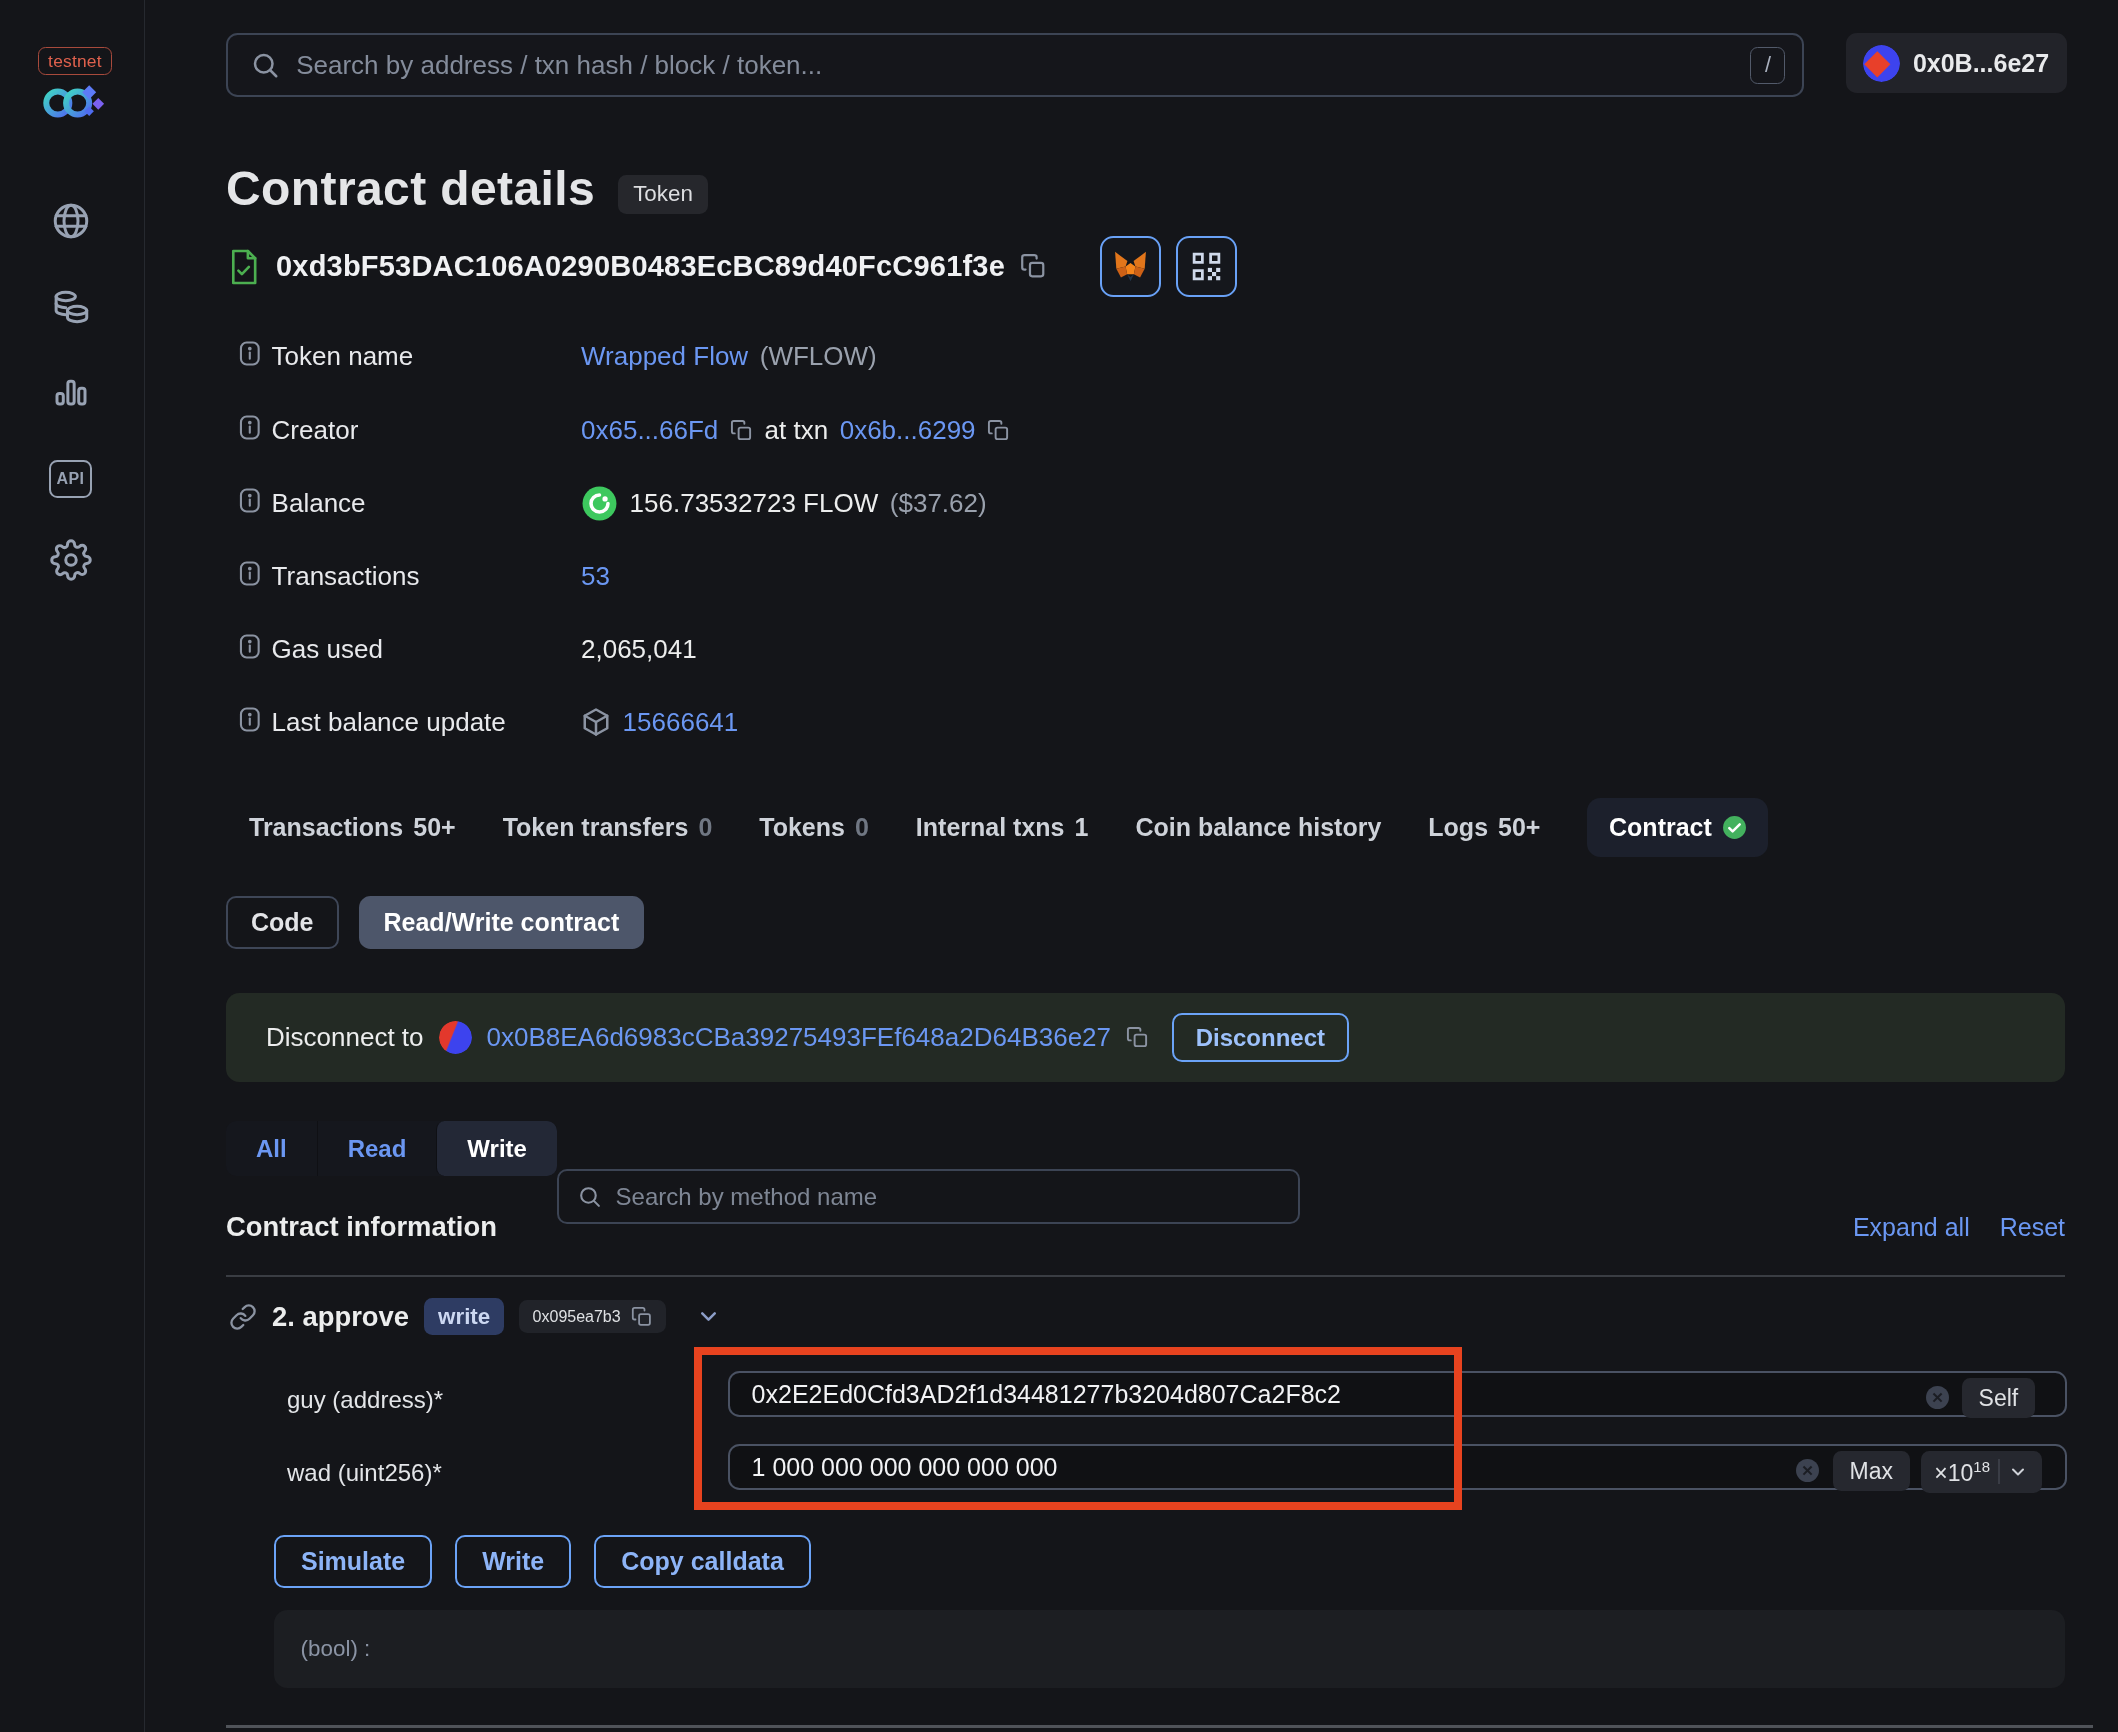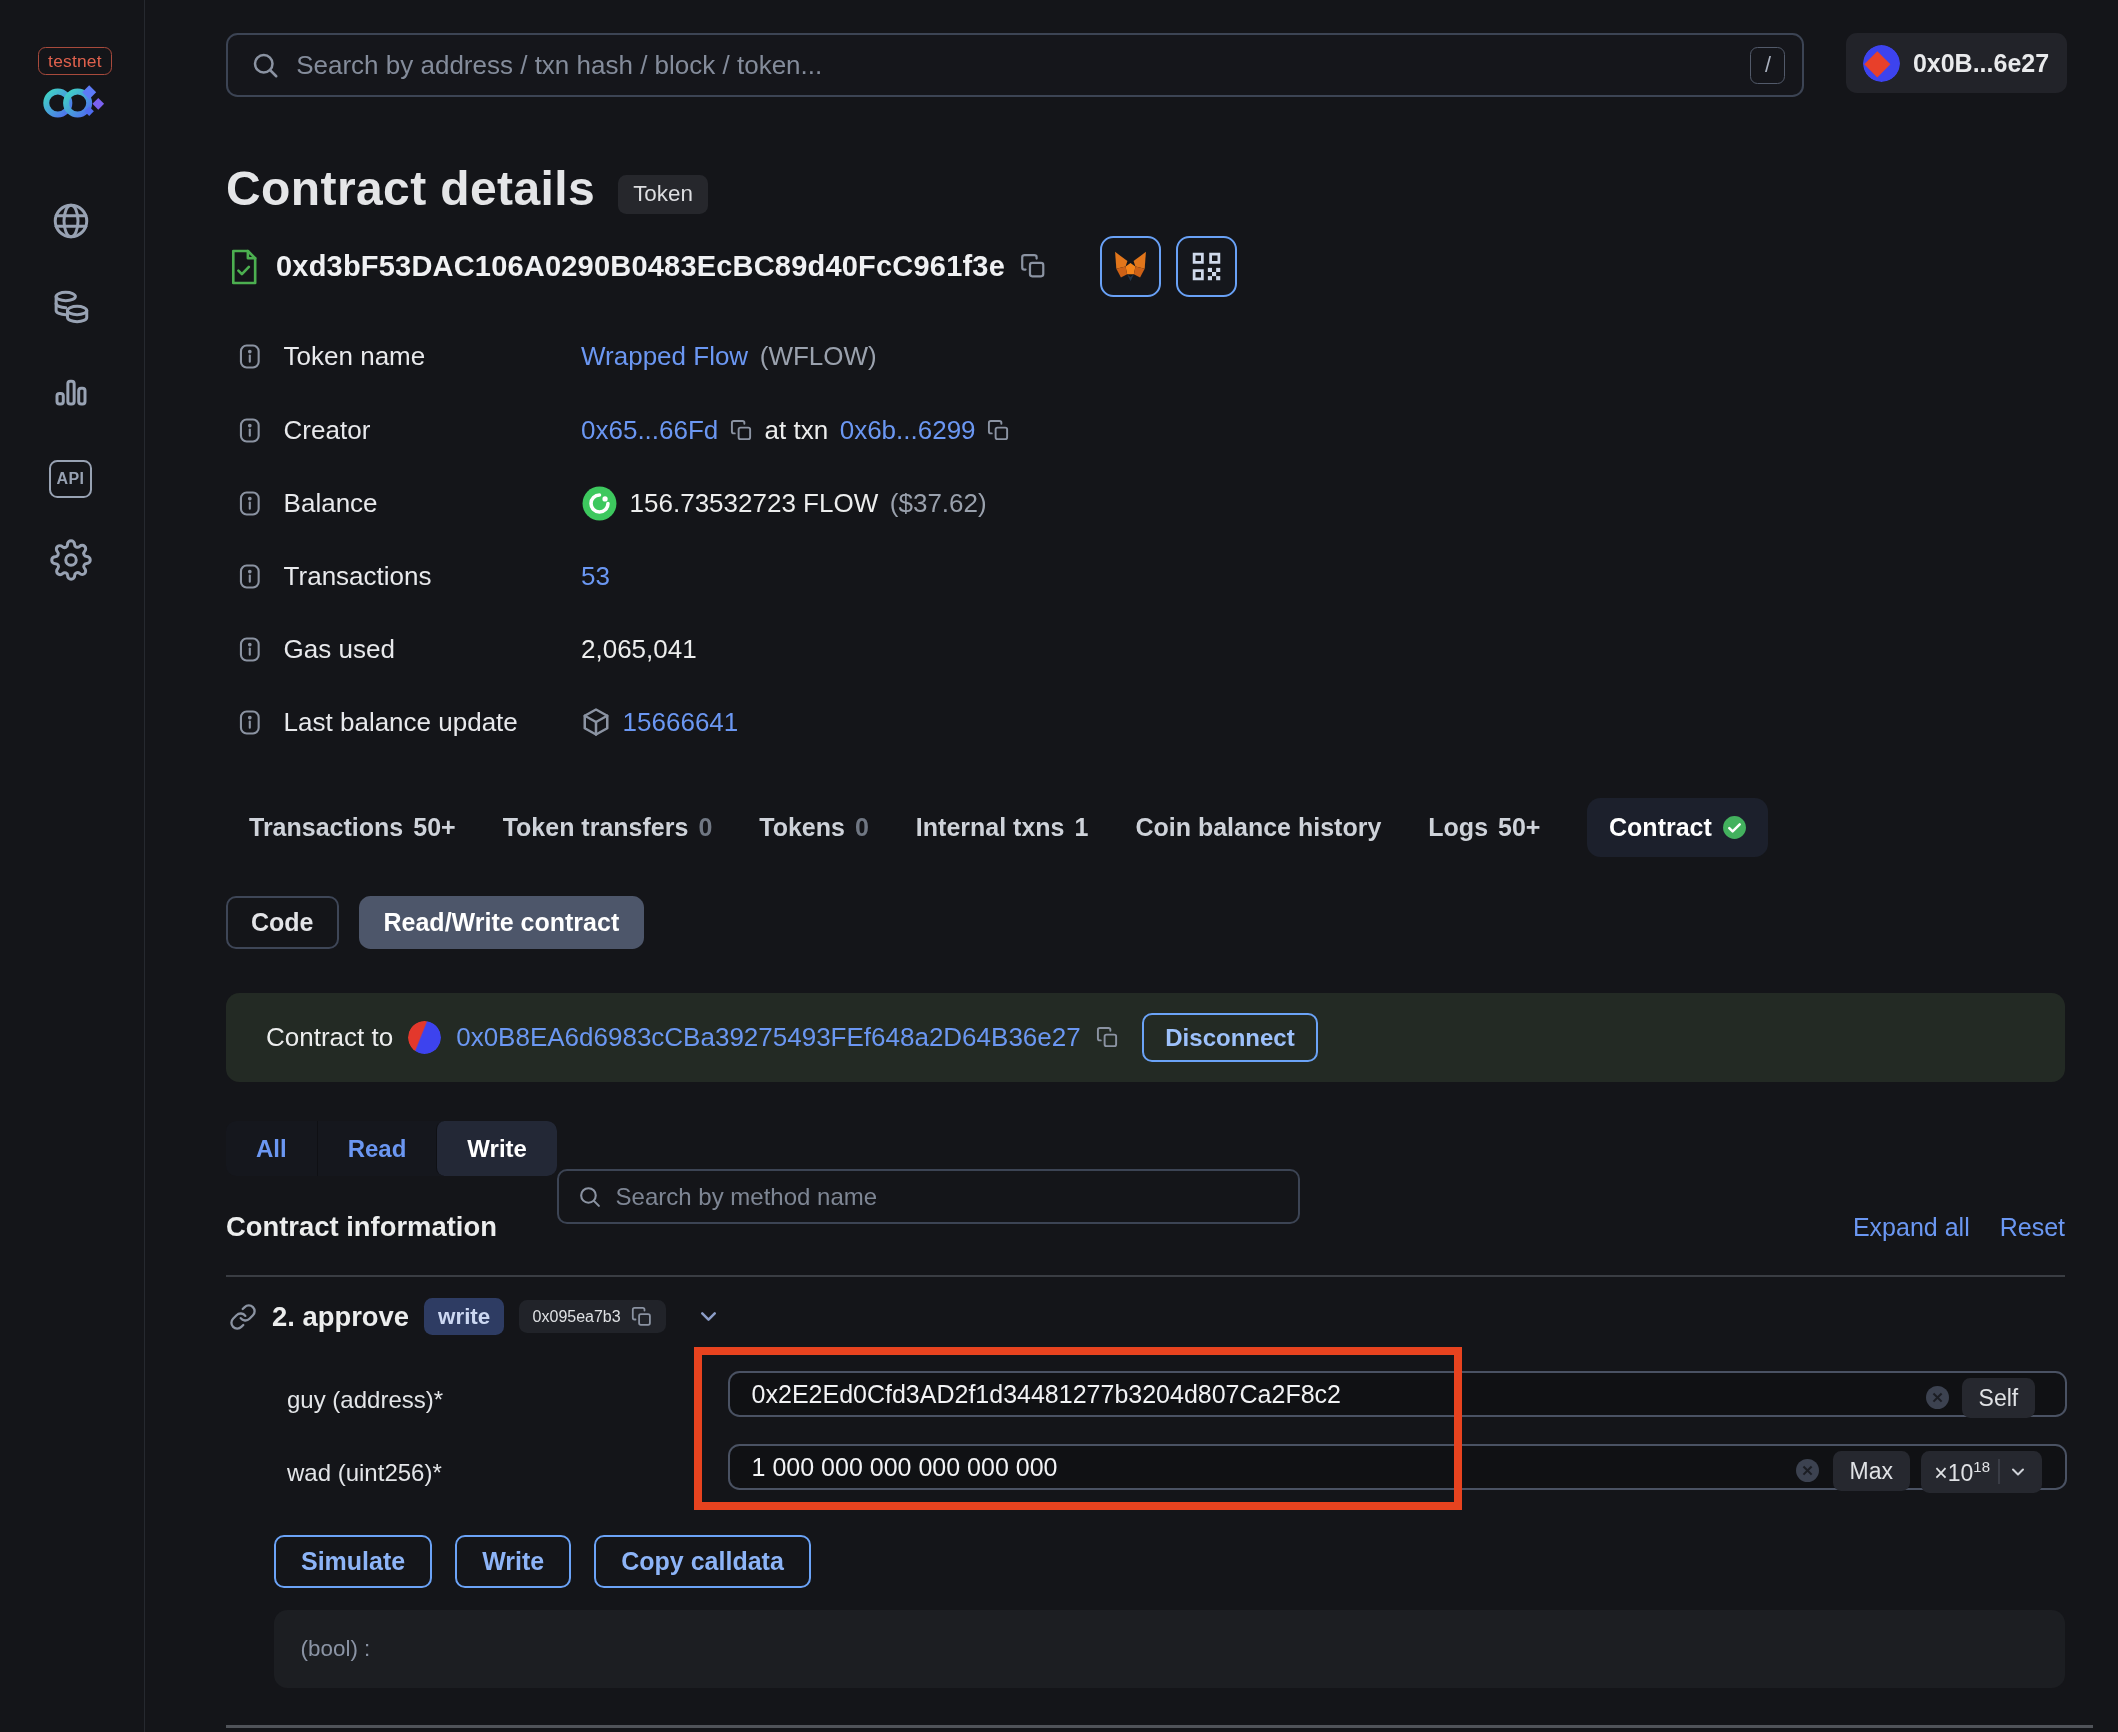--- a/index.html
+++ b/index.html
@@ -58,21 +58,21 @@
   .contract-address { font-size:29px; font-weight:600; color:#f0f1f3; letter-spacing:0.2px; }
   .icon-stroke { stroke:#8b93a2; fill:none; stroke-width:2; stroke-linecap:round; stroke-linejoin:round; }
   .sq-btn {
     width:61px; height:61px; border:2.5px solid #69a1f6; border-radius:13.3px;
     background:#15171c; display:flex; align-items:center; justify-content:center; cursor:pointer;
   }
   .addr-row .sq-group { display:flex; gap:15px; margin-left:38px; }
 
   
   .orow { position:absolute; left:239px; height:40px; display:flex; align-items:center; gap:0; font-size:26px; }
-  .olabel { display:flex; align-items:center; gap:23px; width:342px; color:#e8e9ec; flex:none; }
+  .olabel { display:flex; gap:11px; width:342px; color:#e8e9ec; flex:none; }
   .oval { display:flex; align-items:center; gap:11.6px; }
   .link { color:#6b97f2; cursor:pointer; }
   .muted { color:#9aa1ad; }
   .white { color:#eceded; }
 
   
   .tabs { position:absolute; left:249px; top:793px; height:68px; display:flex; align-items:center; gap:47px; font-size:25px; font-weight:600; color:#ced2d9; }
   .tab { display:flex; align-items:center; gap:10px; cursor:pointer; white-space:nowrap; }
   .tab .count { color:#cfd3da; }
   .tab .count.dim { color:#707783; }
@@ -418,21 +418,21 @@
       </svg>
     </span>
   </div>
 
   <div class="subnav">
     <button class="btn-outline-gray" style="font-family:'Liberation Sans',sans-serif">Code</button>
     <button class="btn-slate" style="font-family:'Liberation Sans',sans-serif">Read/Write contract</button>
   </div>
 
   <div class="banner">
-    <span class="white">Contract to</span>
+    <span class="white">Disconnect to</span>
     <svg class="avatar" width="33" height="33" viewBox="0 0 40 40">
       <defs>
           <linearGradient id="av2" x1="0" y1="0" x2="1" y2="0.4">
         <stop offset="0.48" stop-color="#e3382c"></stop>
             <stop offset="0.52" stop-color="#3d43ee"></stop>
       </linearGradient>
         </defs>
       <circle cx="20" cy="20" r="20" fill="url(#av2)"></circle>
     </svg>
     <span class="link">0x0B8EA6d6983cCBa39275493FEf648a2D64B36e27</span>

